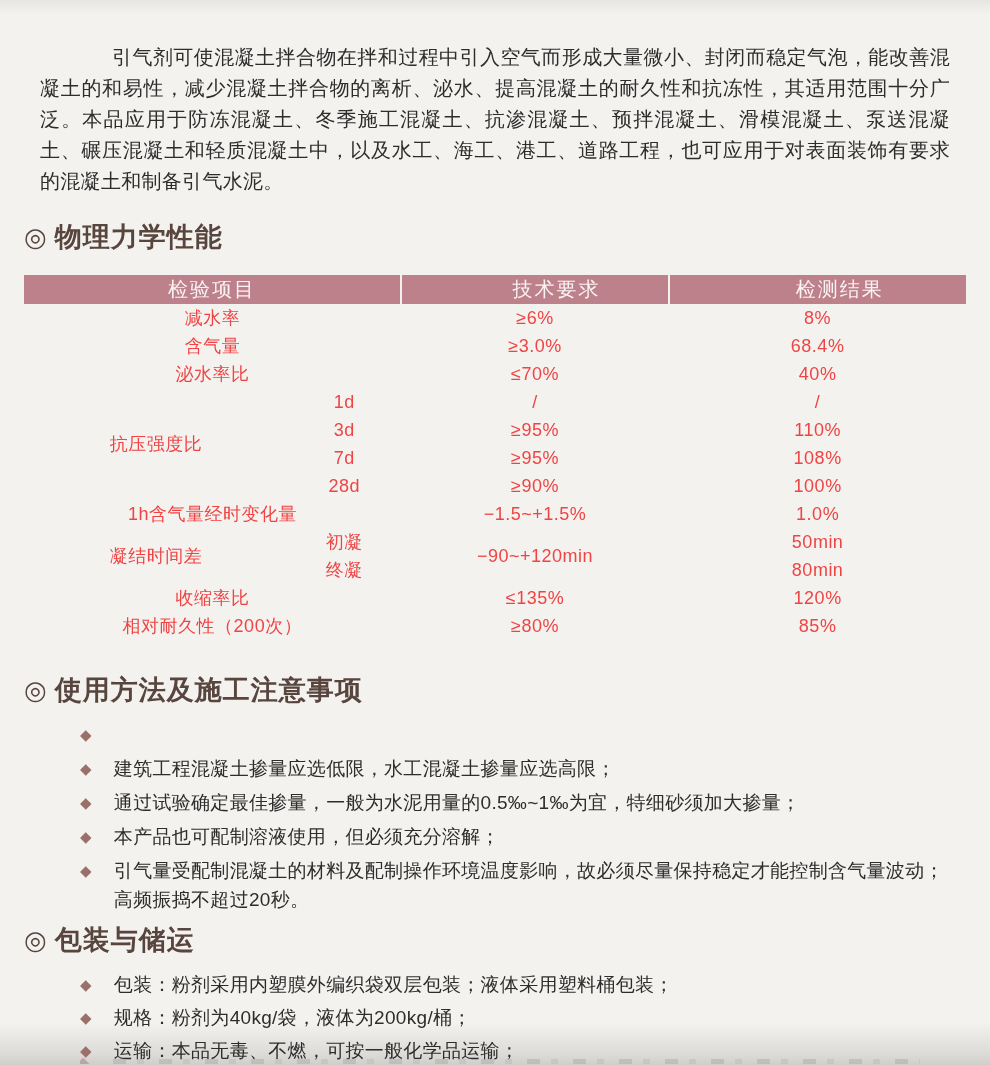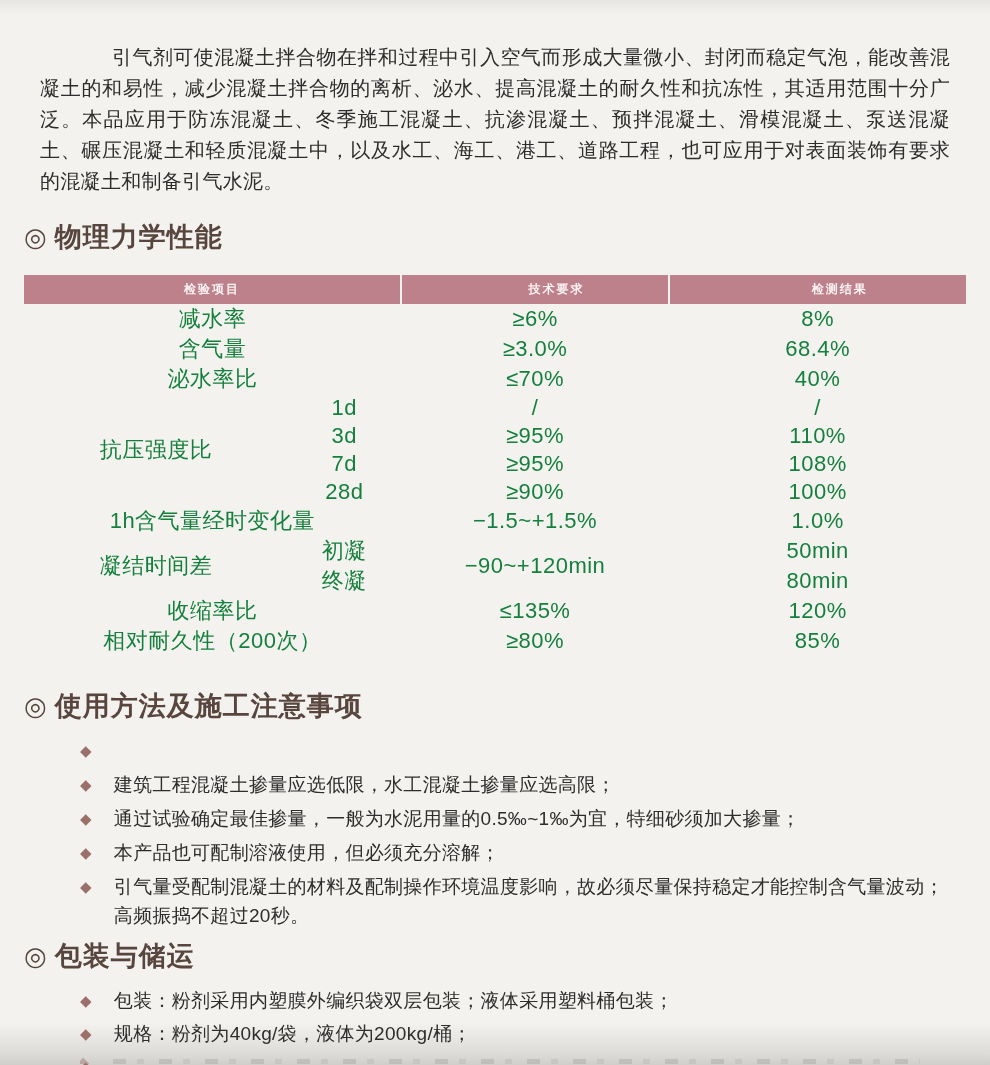--- a/index.html
+++ b/index.html
@@ -24,27 +24,27 @@
   .mt-pack{margin-top:10px;}
 
   table.perf-table{
     width:100%;border-collapse:collapse;table-layout:fixed;margin-top:22px;
   }
   .perf-table col.c1a{width:28%;}
   .perf-table col.c1b{width:12%;}
   .perf-table col.c2{width:28.5%;}
   .perf-table col.c3{width:31.5%;}
   .perf-table th{
-    background:var(--header-bg,#bd818b);color:#faf2f3;font-weight:bold;
-    font-size:12px;height:27px;letter-spacing:2px;
+    background:var(--header-bg,#bd818b);color:#faf2f3;font-weight:normal;
+    font-size:20px;height:27px;letter-spacing:2px;
   }
   .perf-table th + th{border-left:2px solid #f3f1ee;padding-left:44px;}
   .perf-table td{
     height:28px;text-align:center;vertical-align:middle;
-    font-size:22px;color:#15803d;padding:0;letter-spacing:.5px;
+    font-size:18px;color:#ef4444;padding:0;letter-spacing:.5px;
   }
 
   ul.bullet-list{list-style:none;margin:14px 0 0 0;padding:0;}
   ul.bullet-list li{
     display:flex;align-items:flex-start;gap:22px;
     padding-left:56px;margin-bottom:5px;
     font-size:19px;line-height:29px;color:#2d2d2d;letter-spacing:.3px;
   }
   ul.bullet-list .diamond{
     flex:0 0 auto;font-size:15px;line-height:29px;
@@ -196,20 +196,21 @@
     <li>
       <span class="diamond">◆</span>
       <span>包装：粉剂采用内塑膜外编织袋双层包装；液体采用塑料桶包装；</span>
     </li>
     <li>
       <span class="diamond">◆</span>
       <span>规格：粉剂为40kg/袋，液体为200kg/桶；</span>
     </li>
     <li>
       <span class="diamond">◆</span>
+      <span>运输：本品无毒、不燃，可按一般化学品运输；</span>
     </li>
     <li>
       <span class="diamond">◆</span>
       <span>储存：应置于0–40℃阴凉避光环境中密封储存，应注意防水、防破损；</span>
     </li>
   </ul>
 
 </div>
 
 <div class="clipped-line">

